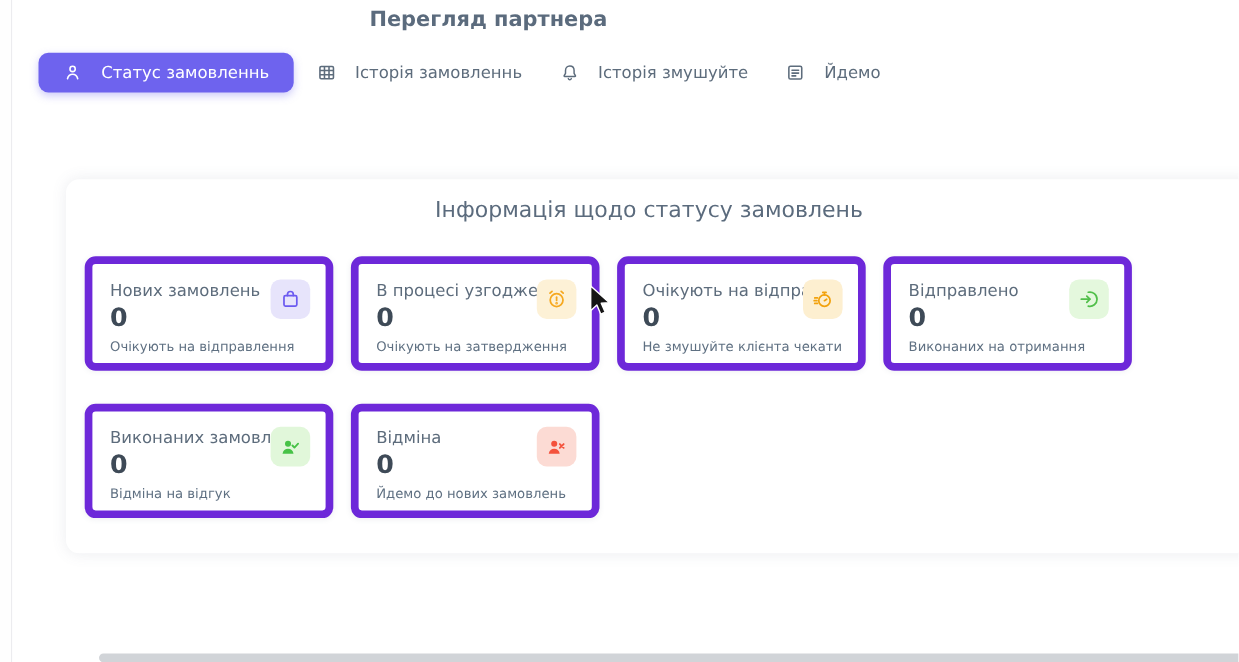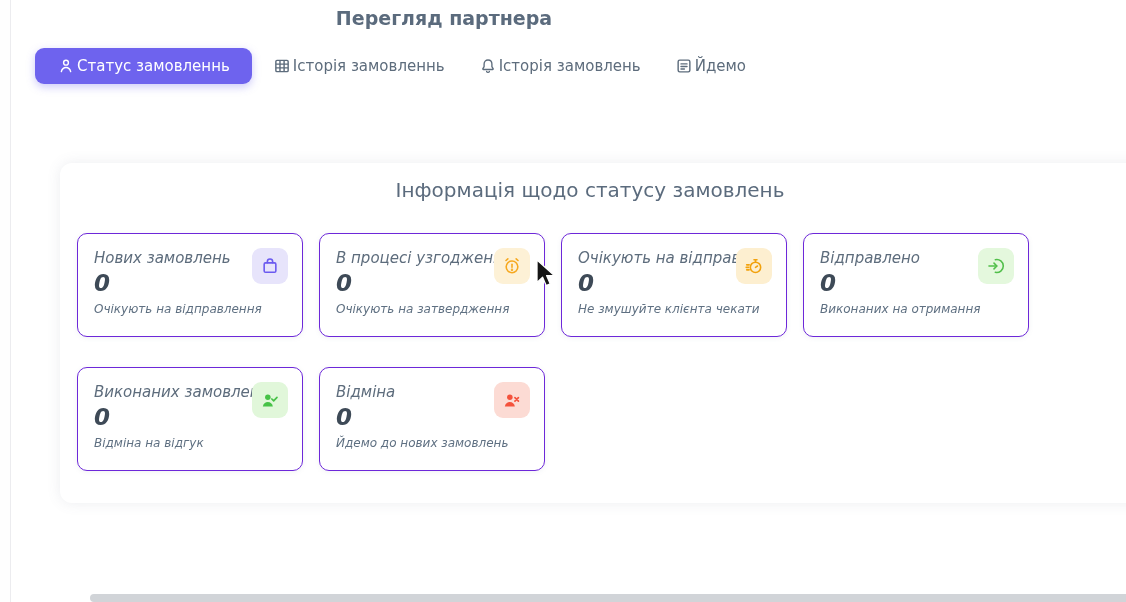--- a/index.html
+++ b/index.html
@@ -18,21 +18,21 @@
   .page-title {
     position:absolute; left:0; top:7px; width:840px;
     text-align:center; font-size:19px; font-weight:bold; color:#5b6b7d;margin-left:24px;
   }
   .tabs {
     position:absolute; left:35px; top:48px; width:1090px;
     display:flex; flex-wrap:wrap; align-items:center;
     column-gap:8px; row-gap:6px;
   }
   .tab {
-    display:flex; align-items:center; gap:2px;
+    display:flex; align-items:center; gap:17px;
     padding:8px 13px; border:none; background:transparent;
     font-family:inherit; font-size:15px; color:#5d6c7c;
     border-radius:9px; cursor:pointer; white-space:nowrap;
   }
   .tab.active {
     background:#6e63ee; color:#ffffff; padding:9px 22px;
     box-shadow:0 3px 8px rgba(110,99,238,.35);
   }
   .tab svg { display:block; }
   .panel {
@@ -43,24 +43,23 @@
   .panel-title {
     position:absolute; top:15px; left:0; width:1060px;
     text-align:center; font-size:20px; font-weight:normal; color:#5b6b7d;
   }
   .cards {
     position:absolute; left:17px; top:70px; width:1010px;
     display:flex; flex-wrap:wrap; column-gap:16px; row-gap:30px;
   }
   .card {
     position:relative; width:226px; height:104px;
-    background:#ffffff; border:1px solid #6d28d9; border-radius:10px;
+    background:#ffffff; border:7px solid #6d28d9; border-radius:10px;
     box-shadow:0 1px 5px rgba(120,130,150,.10);
     padding:15px 16px;
-    font-style:italic;
   }
   .card-label { font-size:15px; color:#5d6c7c; white-space:nowrap; }
   .card-value { font-size:23px; font-weight:bold; color:#3e4a57; margin-top:3px; line-height:1.15; }
   .card-sub { font-size:12px; color:#5f7082; margin-top:6px; white-space:nowrap; }
   .icon-box {
     position:absolute; top:14px; right:14px; width:36px; height:36px;
     border-radius:9px; display:flex; align-items:center; justify-content:center;
   }
   .hscrollbar {
     position:absolute; left:90px; right:0; bottom:0; height:8px;
@@ -94,21 +93,21 @@
     </span>
     <span>Історія замовленнь</span>
   </button>
   <button class="tab">
     <span>
       <svg width="18" height="18" viewBox="0 0 24 24" fill="none" stroke="currentColor" stroke-width="1.8" stroke-linecap="round" stroke-linejoin="round">
           <path d="M12 4c-3.1 0-5.2 2.3-5.2 5.4v3.4l-1.6 2.8c-.3.5 0 1.1.6 1.1h12.4c.6 0 .9-.6.6-1.1l-1.6-2.8V9.4C17.2 6.3 15.1 4 12 4z"></path>
           <path d="M10.2 19.3a1.9 1.9 0 0 0 3.6 0"></path>
         </svg>
     </span>
-    <span>Історія замовлень</span>
+    <span>Історія змушуйте</span>
   </button>
   <button class="tab">
     <span>
       <svg width="18" height="18" viewBox="0 0 24 24" fill="none" stroke="currentColor" stroke-width="1.9" stroke-linecap="round" stroke-linejoin="round">
           <rect x="4.2" y="4.2" width="15.6" height="15.6" rx="2"></rect>
           <path d="M8 9.2h8M8 12.6h8M8 16h4.5"></path>
         </svg>
     </span>
     <span>Йдемо</span>
   </button>

